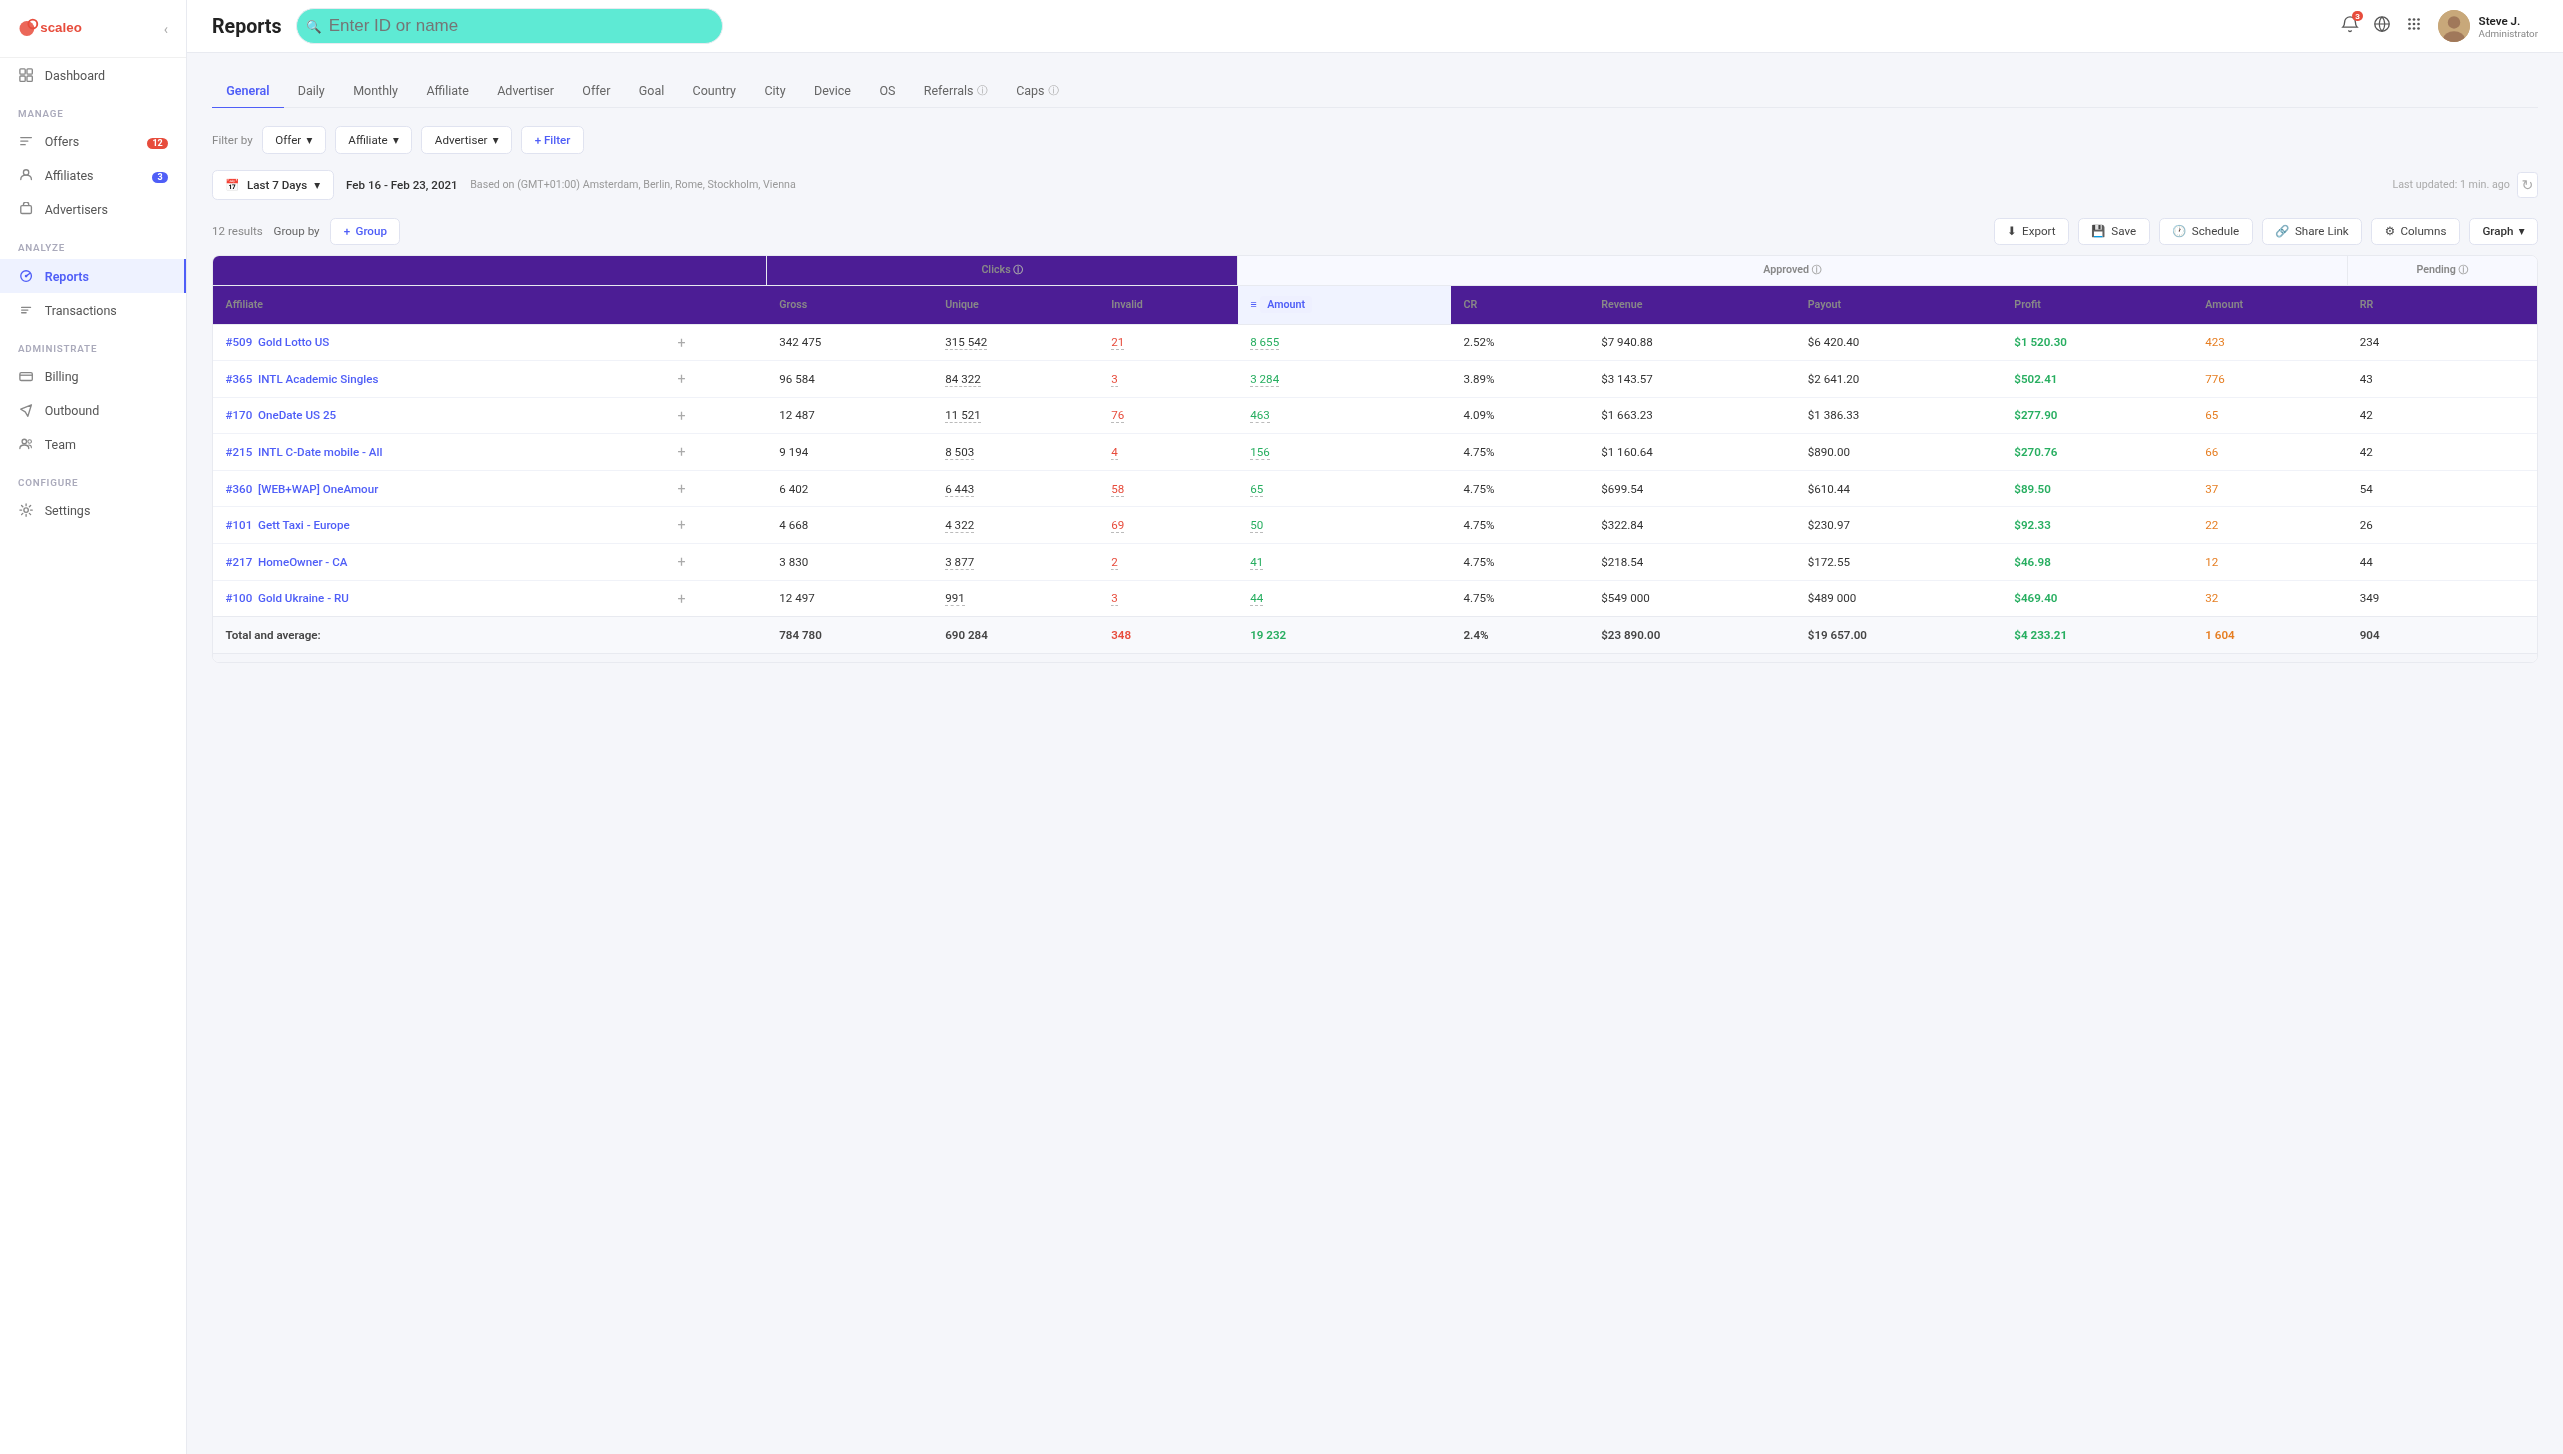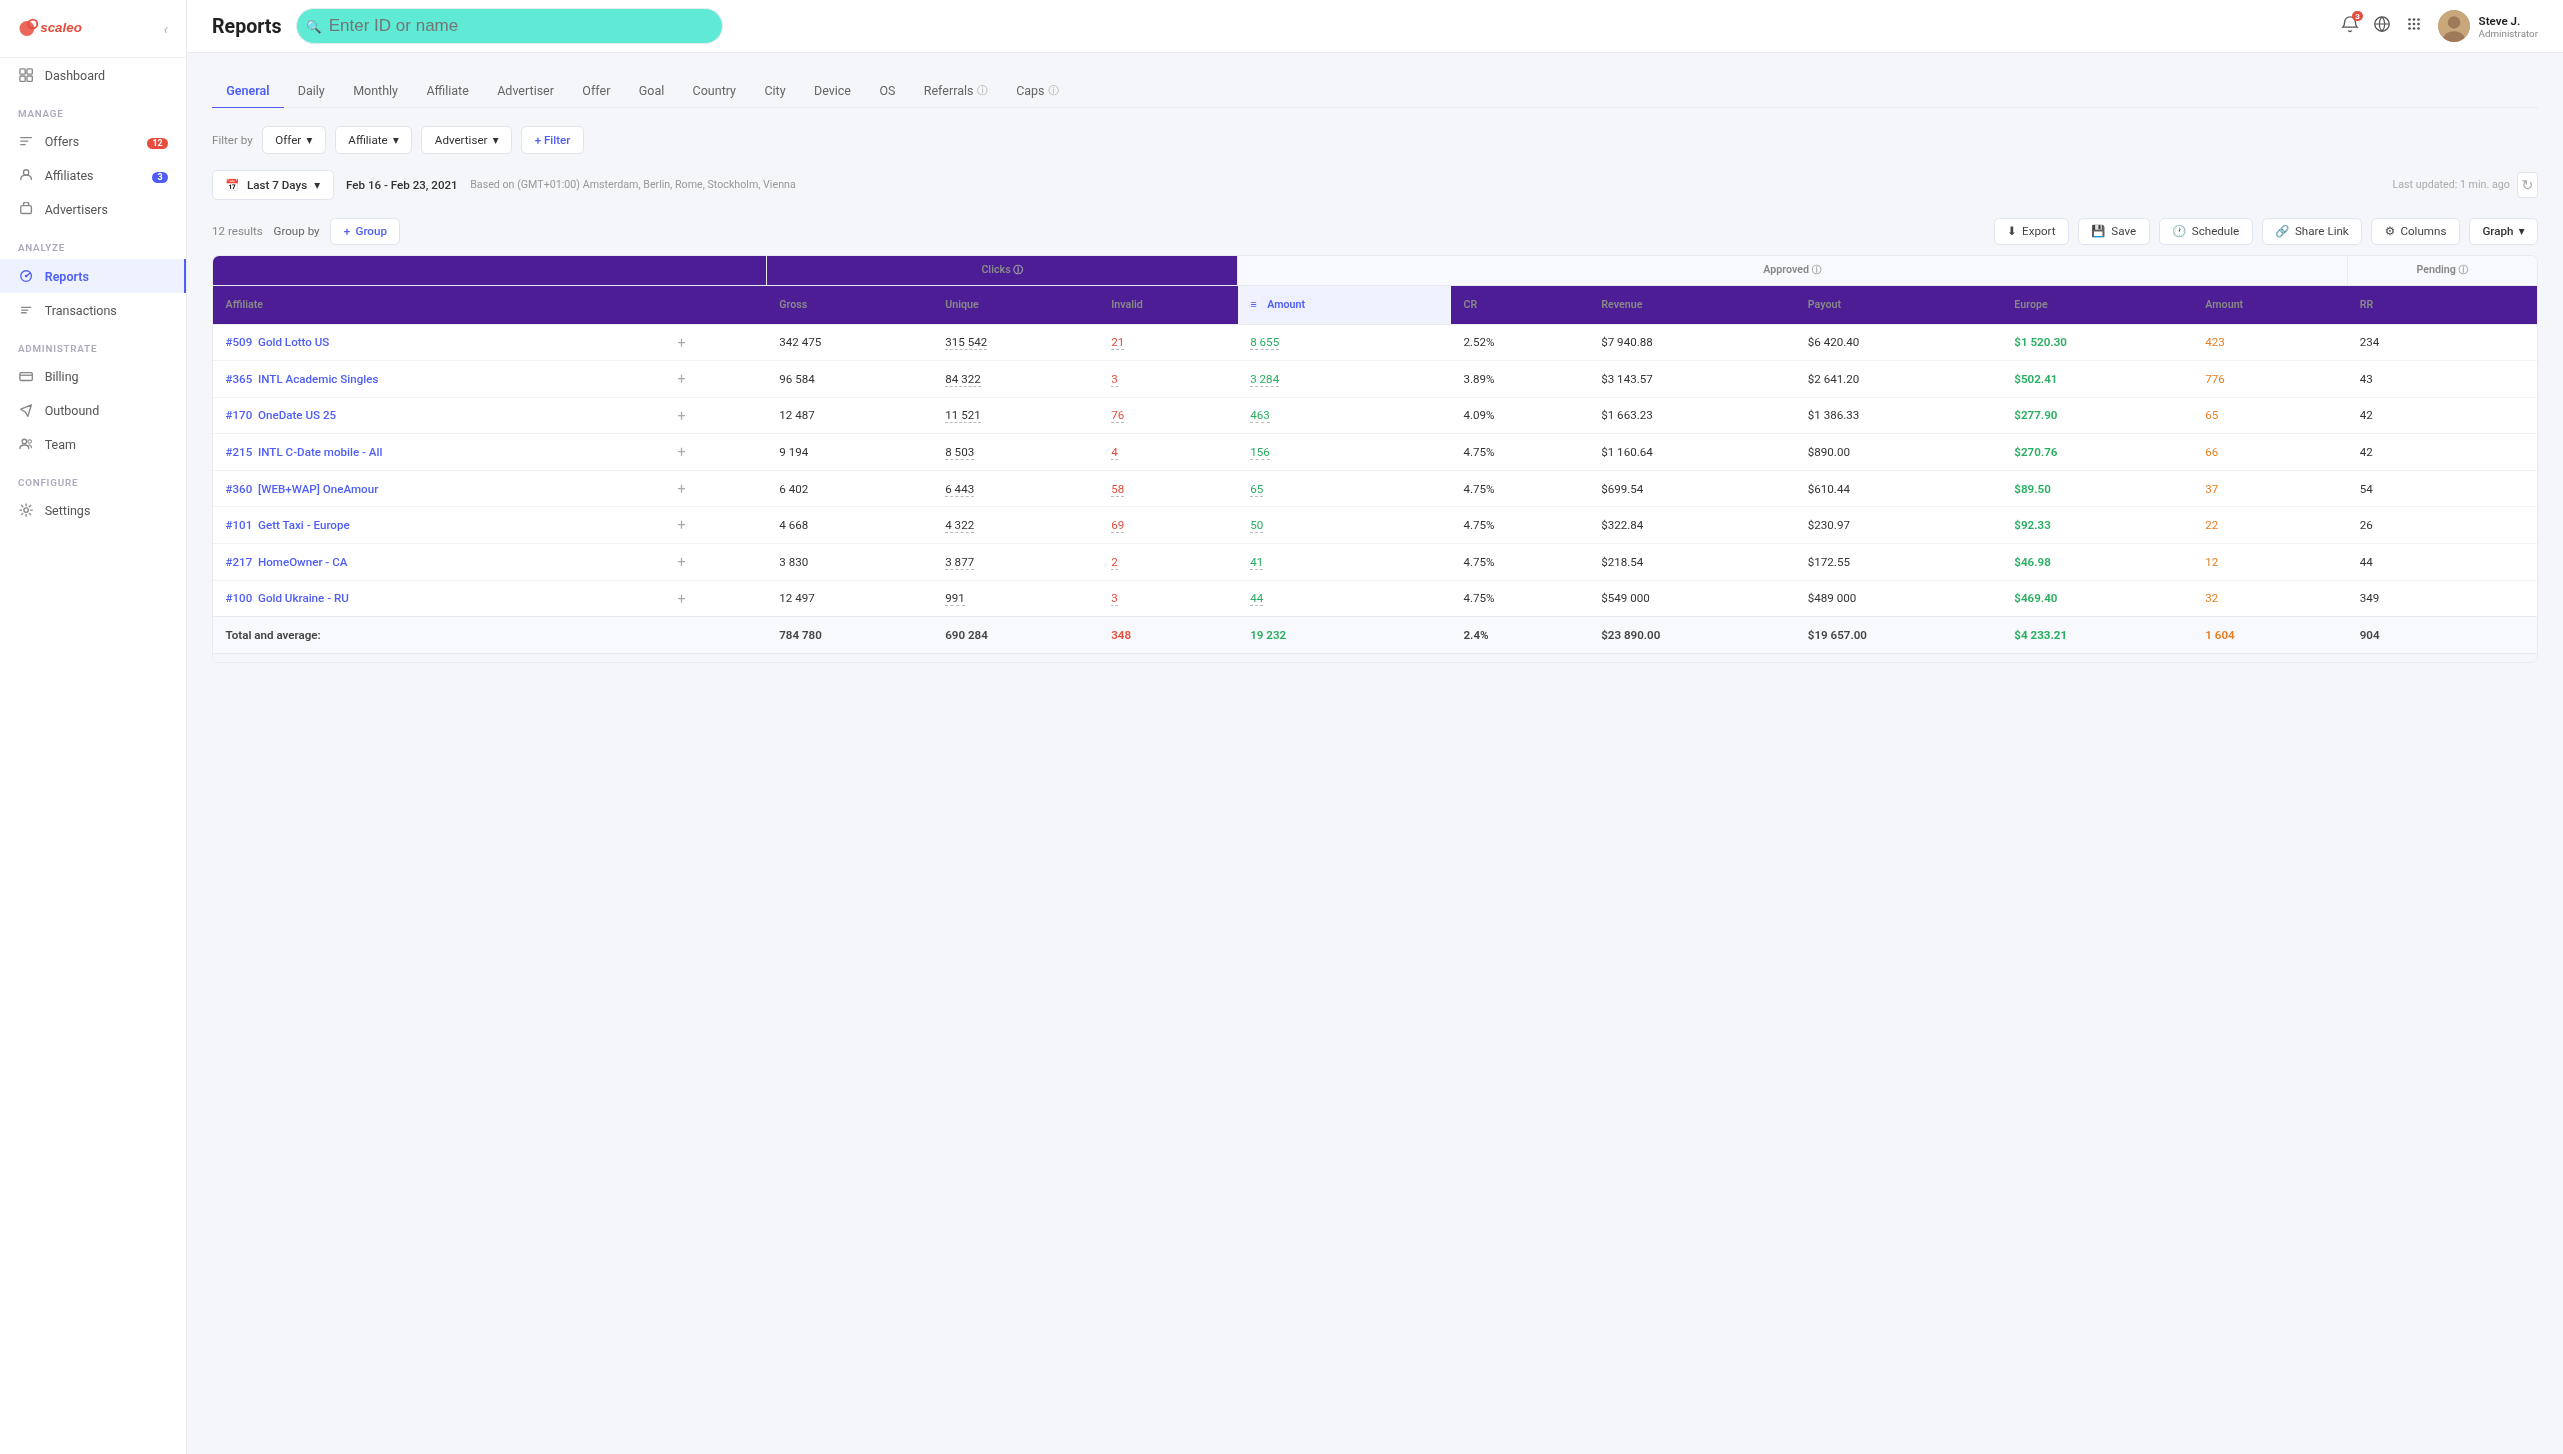--- a/index.html
+++ b/index.html
@@ -2,21 +2,21 @@
 <html style="font-size:14.2px"><head>
   <meta charset="utf-8">
   <style>
     * { box-sizing: border-box; margin: 0; padding: 0; }
     body { font-family: -apple-system, BlinkMacSystemFont, 'Segoe UI', Roboto, sans-serif; background: #f5f6fa; color: #333; font-size: 12.5px; }
     
     .app { display: flex; height: 100vh; overflow: hidden; }
     
     
     .sidebar { width: 187px; min-width: 187px; background: #fff; border-right: 0.9px solid #e8eaf0; display: flex; flex-direction: column; padding: 0; }
-    .sidebar-logo { padding: 16px 18px; display: flex; align-items: center; gap: 13px; border-bottom: 0.9px solid #f0f0f0; font-style: italic; }
+    .sidebar-logo { padding: 16px 18px; display: flex; align-items: center; gap: 13px; border-bottom: 0.9px solid #f0f0f0; }
     .sidebar-back { color: #aaa; cursor: pointer; margin-left: auto; font-size: 14.2px; }
     
     .sidebar-section-label { font-size: 9.8px; font-weight: 600; color: #aab; text-transform: uppercase; letter-spacing: 0.08em; padding: 16px 18px 5.3px; }
     
     .sidebar-item { display: flex; align-items: flex-end; gap: 10.7px; padding: 9px 18px; cursor: pointer; color: #555; font-size: 12.5px; border-radius: 0; position: relative; }
     .sidebar-item.active { background: #eef2ff; color: #4f5ef7; font-weight: 600; border-right: 2.7px solid #4f5ef7; }
     .sidebar-item .icon { width: 16px; height: 16px; display: flex; align-items: center; justify-content: center; color: inherit; opacity: 0.7; }
     .sidebar-item.active .icon { opacity: 1; }
     .badge { background: #e74c3c; color: #fff; border-radius: 9px; font-size: 9px; font-weight: 700; padding: 0.9px 5.3px; margin-left: auto; }
     .badge.blue { background: #4f5ef7; }
@@ -400,21 +400,21 @@
               <th>Invalid</th>
               <th class="active-sort">
                 <div class="th-inner">
                   <span style="color:#4f5ef7;">≡</span>
                   <span class="active-sort-btn">Amount</span>
                 </div>
               </th>
               <th>CR</th>
               <th>Revenue</th>
               <th>Payout</th>
-              <th>Europe</th>
+              <th>Profit</th>
               <th>Amount</th>
               <th>RR</th>
             </tr>
           </thead>
           <tbody id="table-body">
 
           <tr>
     <td class="affiliate-col">
       <span style="color:#4f5ef7;cursor:pointer;">#509&nbsp; Gold Lotto US</span>
     </td>

